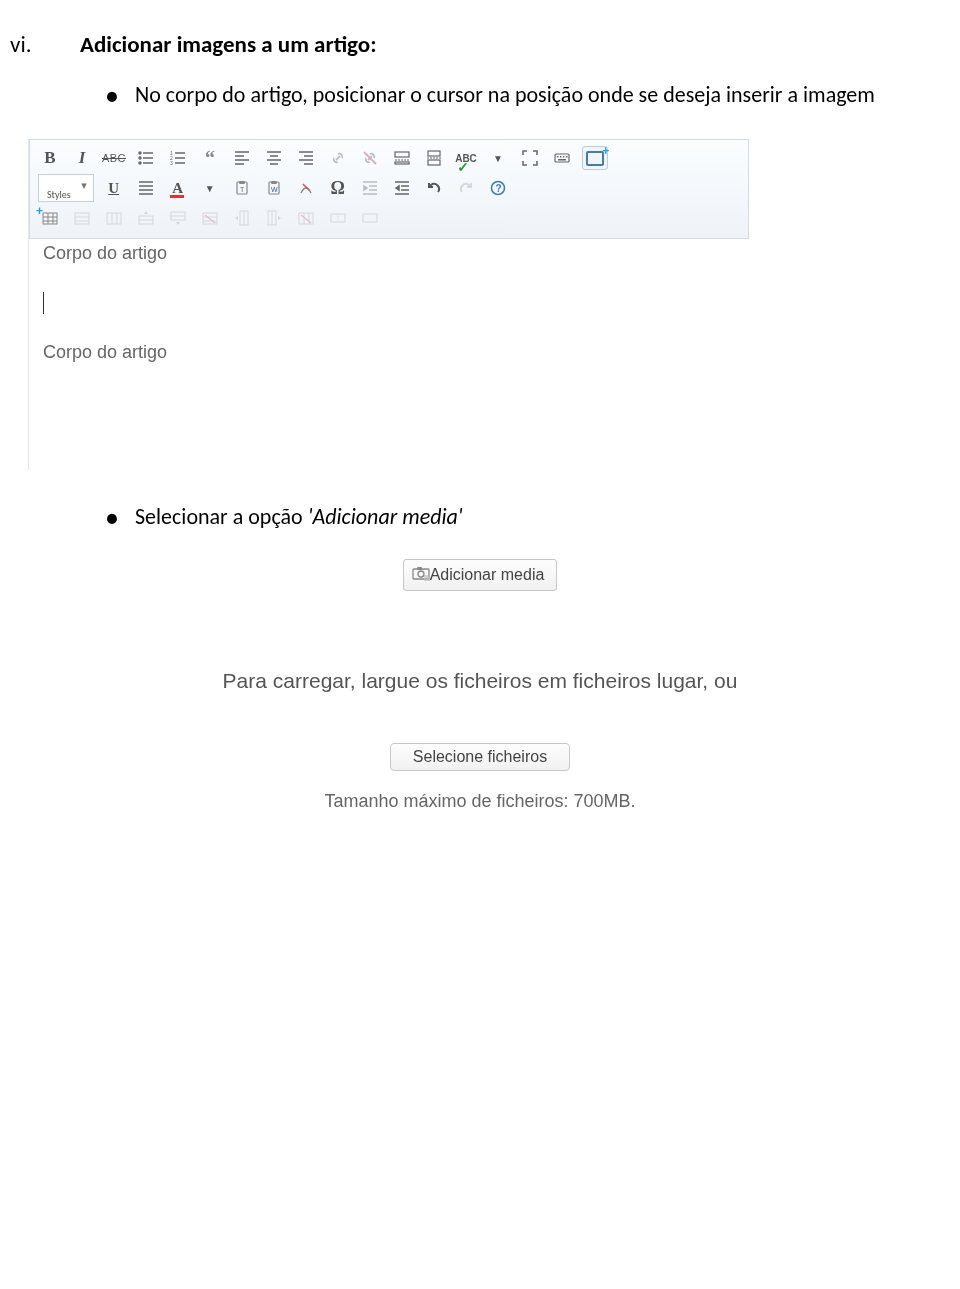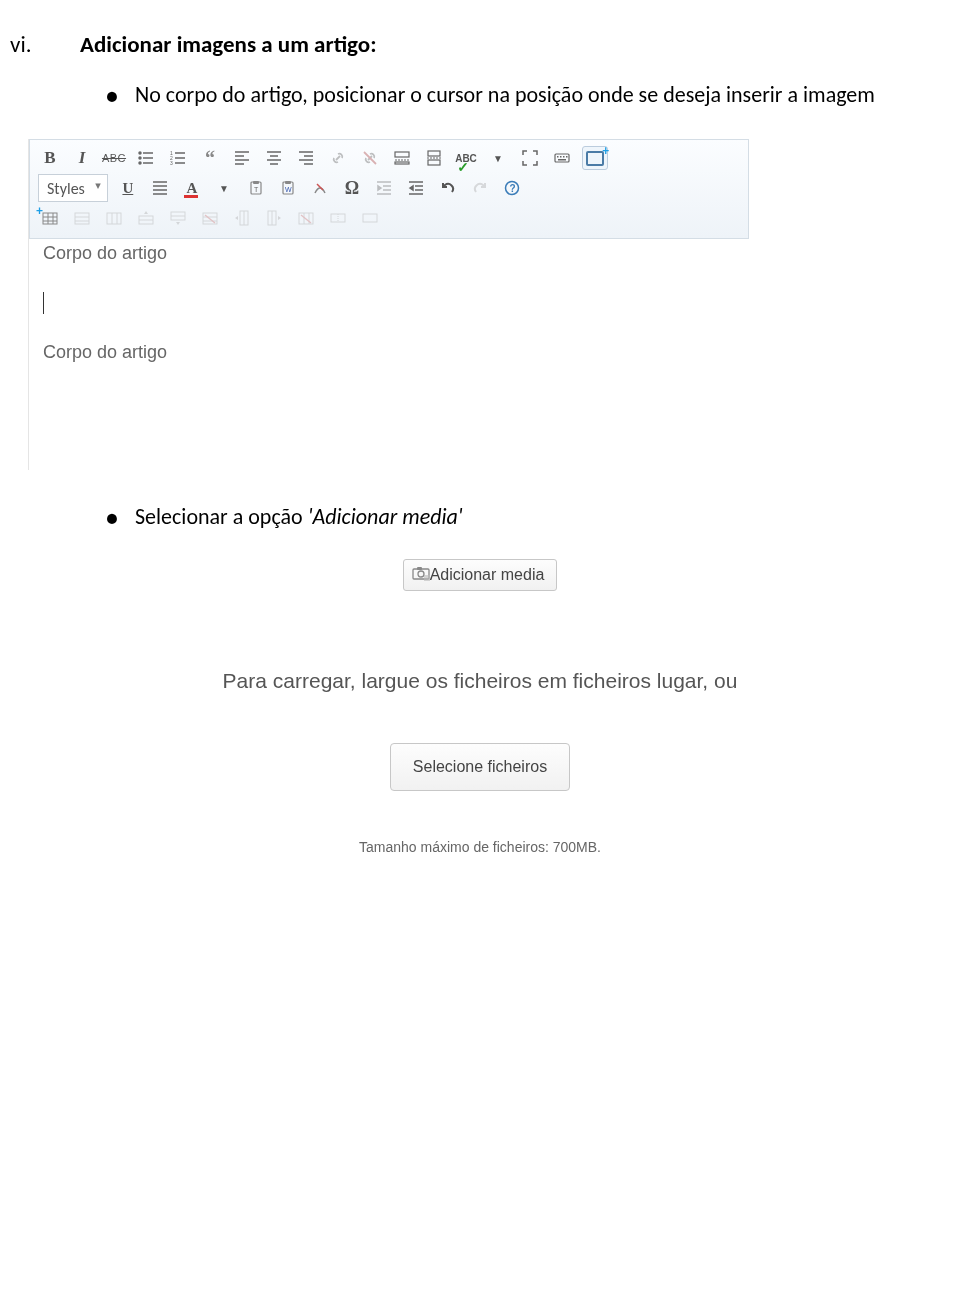--- a/index.html
+++ b/index.html
@@ -80,25 +80,25 @@
   }
   .tb-btn.bold { font-weight: bold; font-family: 'Times New Roman', serif; font-size:17px;}
   .tb-btn.italic { font-style: italic; font-family: 'Times New Roman', serif; font-size:17px; font-weight:bold;}
   .tb-btn.strike { font-size:11px; text-decoration: line-through; letter-spacing:0.5px;}
   .tb-btn.faded { opacity: 0.4; }
   .tb-btn svg { width: 16px; height: 16px; }
   .styles-select {
     height: 26px;
     border: 1px solid #c7d0d9;
     background: #fff;
-    font-size: 16px;
+    font-size: 10px;
     color: #555;
     padding: 0 22px 0 8px;
     display: flex;
-    align-items: center;
+    align-items: flex-end;
     position: relative;
     cursor: pointer;
   }
   .styles-select::after {
     content: "▾";
     position: absolute;
     right: 6px;
     top: 4px;
     font-size: 11px;
     color: #777;
@@ -180,29 +180,29 @@
     color: #555;
   }
   .dropzone .hint {
     font-size: 21px;
     margin-bottom: 50px;
   }
   .select-files-btn {
     display:inline-block;
     border: 1px solid #c7c7c7;
     background: linear-gradient(#fdfdfd, #f1f1f1);
-    padding: 14px 22px;
+    padding: 4px 22px;
     font-size: 16px;
     color: #444;
     border-radius: 4px;
     cursor:pointer;
   }
   .max-size {
-    margin-top: 48px;
-    font-size: 14px;
+    margin-top: 20px;
+    font-size: 18px;
     color: #666;
   }
 </style>
 </head>
 <body>
 
 <div class="page">
 
   <div class="heading-row">
     <span class="heading-num">vi.</span>

